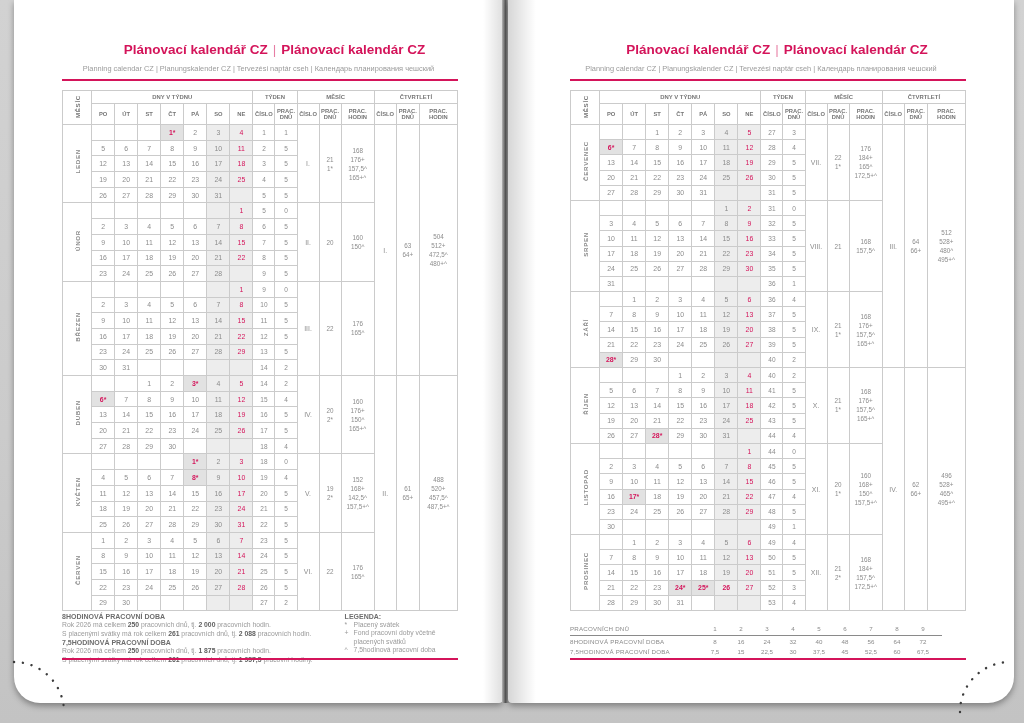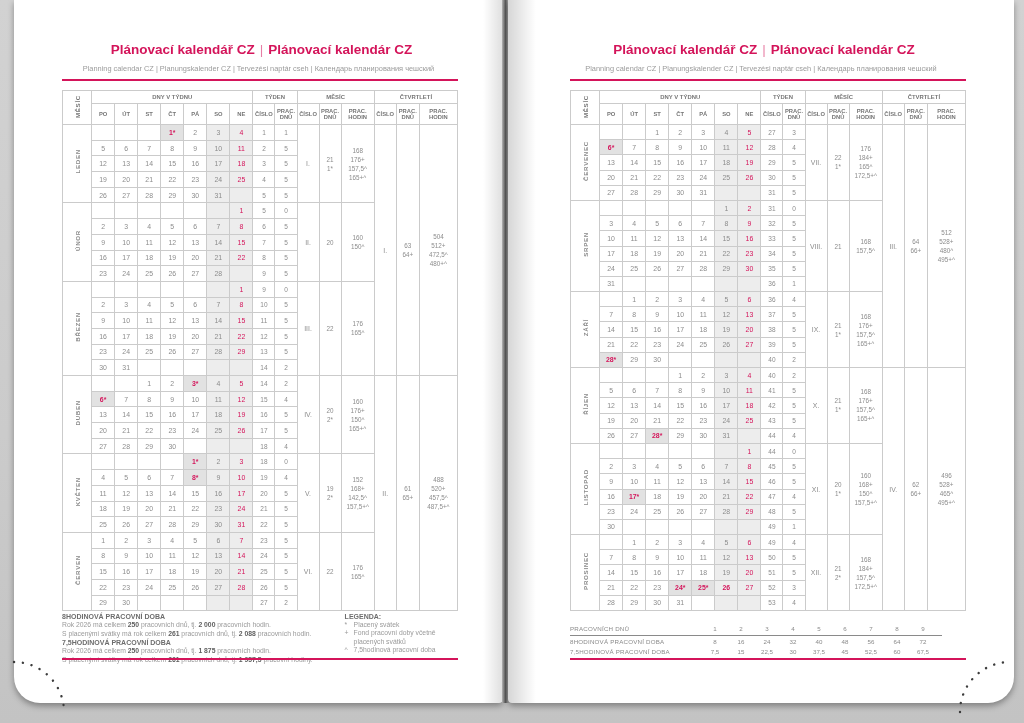--- a/index.html
+++ b/index.html
@@ -10,21 +10,21 @@
   .page-left{left:14px;width:489px;border-radius:0 0 4px 26px;}
   .page-right{left:508px;width:506px;border-radius:0 0 26px 4px;}
   .page-left::after{content:'';position:absolute;top:0;right:0;width:20px;height:100%;
     background:linear-gradient(to right,rgba(0,0,0,0),rgba(0,0,0,0.13));pointer-events:none;}
   .page-right::after{content:'';position:absolute;top:0;left:0;width:28px;height:100%;
     background:linear-gradient(to right,rgba(0,0,0,0.16),rgba(0,0,0,0));pointer-events:none;}
   .spine{position:absolute;top:0;left:502px;width:6px;height:703px;
     background:linear-gradient(to right,#b5b5b5,#6e6e6e 45%,#585858 60%,#9c9c9c);}
   .corner-svg{position:absolute;z-index:5;pointer-events:none;}
 
-  .ptitle{position:absolute;top:42px;left:3px;width:100%;text-align:center;
+  .ptitle{position:absolute;top:42px;left:16px;width:100%;text-align:center;
     font-size:13.5px;font-weight:bold;color:var(--accent);}
   .ptitle .sep{font-weight:normal;opacity:.55;margin:0 5px;}
   .psub{position:absolute;top:64px;left:0;width:100%;text-align:center;font-size:7.4px;color:#9a9a9a;}
   .rule{position:absolute;height:2px;background:var(--accent);}
   .rule-top-l,.rule-bot-l{left:48px;width:396px;}
   .rule-top-r,.rule-bot-r{left:62px;width:396px;}
   .rule-top-l,.rule-top-r{top:79px;}
   .rule-bot-l,.rule-bot-r{top:658px;}
 
   .calwrap{position:absolute;top:90px;}

